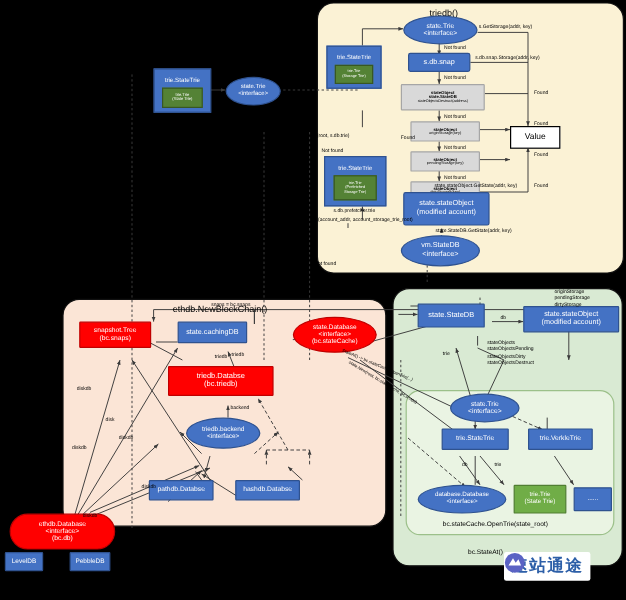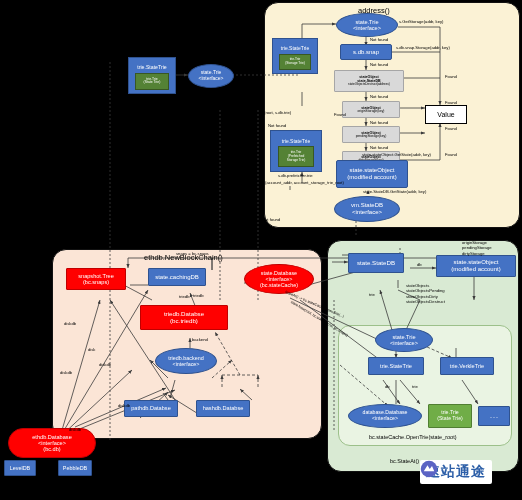--- a/index.html
+++ b/index.html
@@ -120,21 +120,21 @@
       <path d="M418,343 L452,358" stroke-dasharray="3,2" marker-end="url(#ah)"></path>
       <path d="M383,380 L400,404" marker-end="url(#ah)"></path>
       <path d="M400,380 L420,404" marker-end="url(#ah)"></path>
       <path d="M396,380 L396,404"></path>
       <path d="M462,380 L478,404" marker-end="url(#ah)"></path>
       <path d="M340,365 L388,406" stroke-dasharray="3,2" marker-end="url(#ah)"></path>
       <path d="M456,348 L456,358"></path>
     </g>
   </svg>
 
-  <div class="ttl" style="left:358px;top:6px;">address()</div>
+  <div class="ttl" style="left:358px;top:6px;">triedb()</div>
   <div class="ttl" style="left:144px;top:253px;">ethdb.NewBlockChain()</div>
   <div class="ttl" style="left:390px;top:458px;font-size:5.5px;">bc.StateAt()</div>
   <div class="ttl" style="left:369px;top:434px;font-size:5.5px;">bc.stateCache.OpenTrie(state_root)</div>
 
   <div class="node blue" style="left:128px;top:57px;width:48px;height:37px;font-size:5.2px;padding-top:2px;">
     <span>trie.StateTrie</span>
     <span class="node green" style="position:relative;left:0;top:2px;width:34px;height:17px;font-size:3.4px;white-space:pre-line;">trie.Trie
 (State Trie)</span>
   </div>
 

